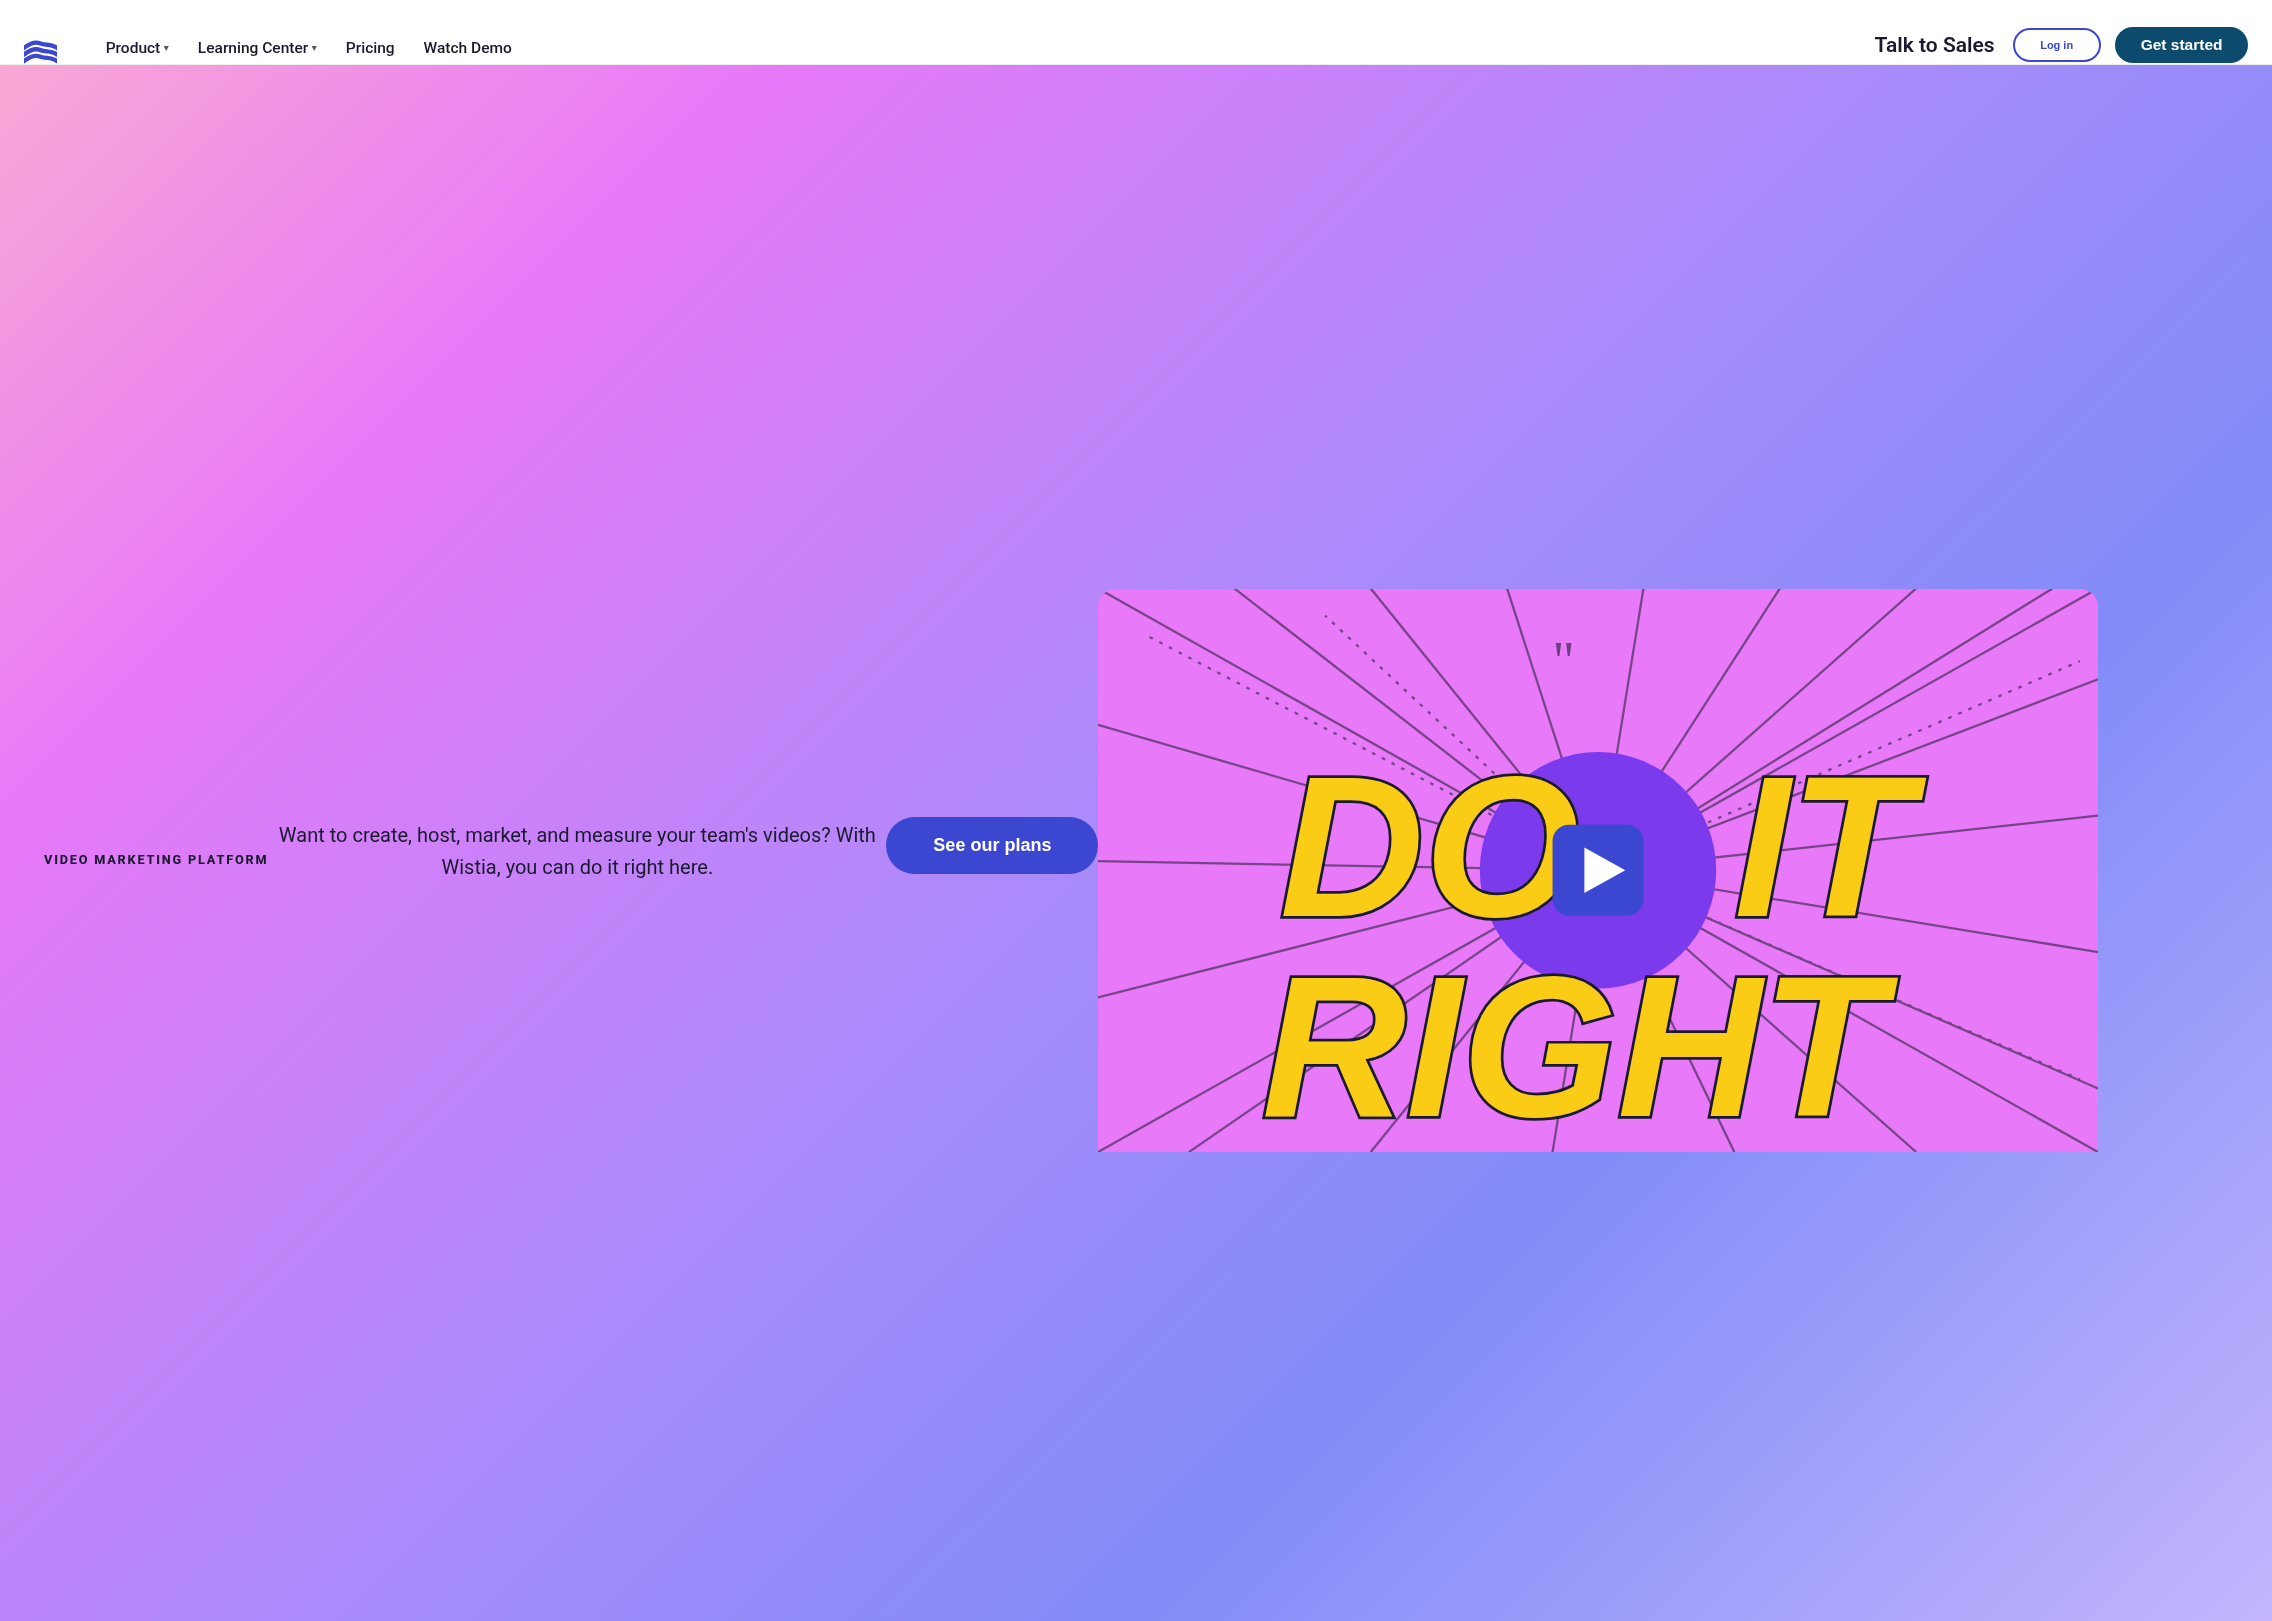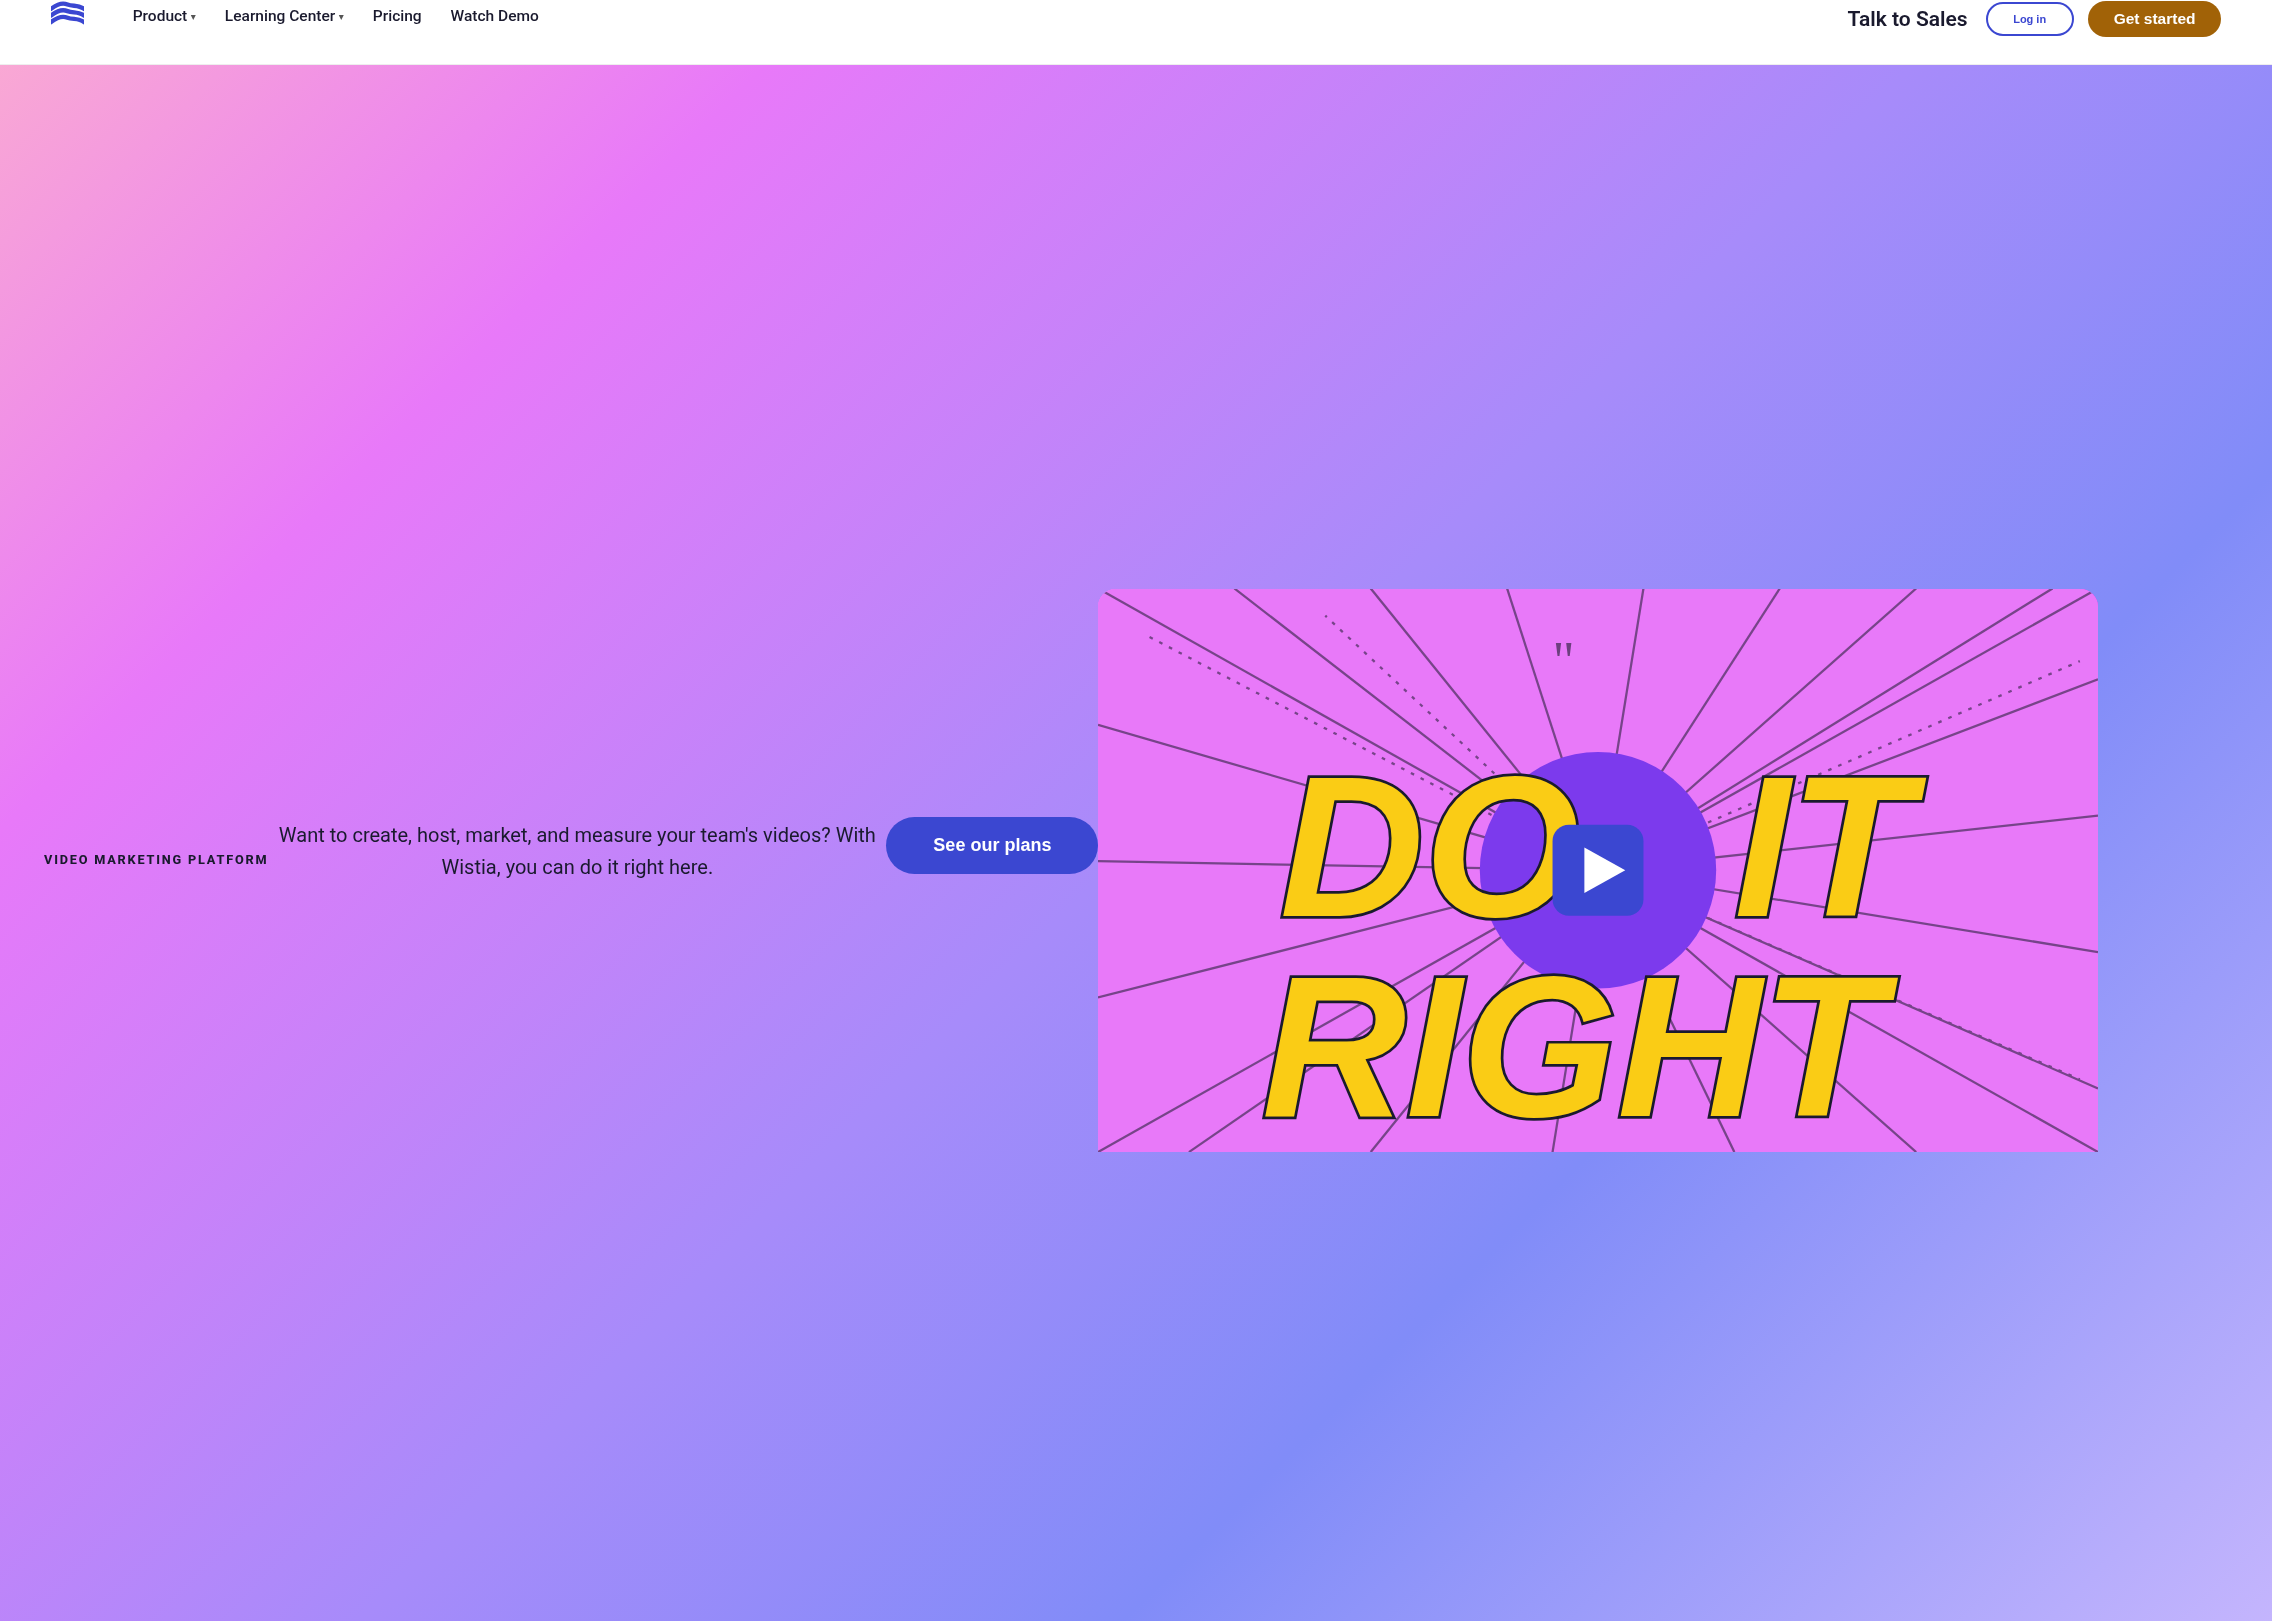--- a/index.html
+++ b/index.html
@@ -1,22 +1,22 @@
 <!DOCTYPE html>
 <html style="font-size:14.5px"><head>
   <meta charset="utf-8">
   <style>
     * { margin: 0; padding: 0; box-sizing: border-box; }
     body { font-family: -apple-system, BlinkMacSystemFont, 'Segoe UI', Roboto, sans-serif; overflow-x: hidden; }
 
     
     nav {
       display: flex;
-      align-items: flex-start;
-      padding: 0 51px;
+      align-items: flex-end;
+      padding: 0 24px;
       height: 65px;
       background: #fff;
       border-bottom: 0.9px solid #eee;
       position: relative;
       z-index: 10;
     }
     .nav-logo {
       display: flex;
       align-items: center;
       gap: 7.3px;
@@ -70,21 +70,21 @@
       background: transparent;
       color: #3b47d1;
       font-size: 11px;
       font-weight: 600;
       cursor: pointer;
     }
     .btn-get-started {
       padding: 9px 25.5px;
       border: none;
       border-radius: 45px;
-      background: #a16207;
+      background: #0c4a6e;
       color: #fff;
       font-size: 15.5px;
       font-weight: 600;
       cursor: pointer;
     }
 
     
     .hero {
       background: linear-gradient(135deg, #f9a8d4 0%, #e879f9 20%, #a78bfa 50%, #818cf8 70%, #c4b5fd 100%);
       min-height: calc(100vh - 65px);

